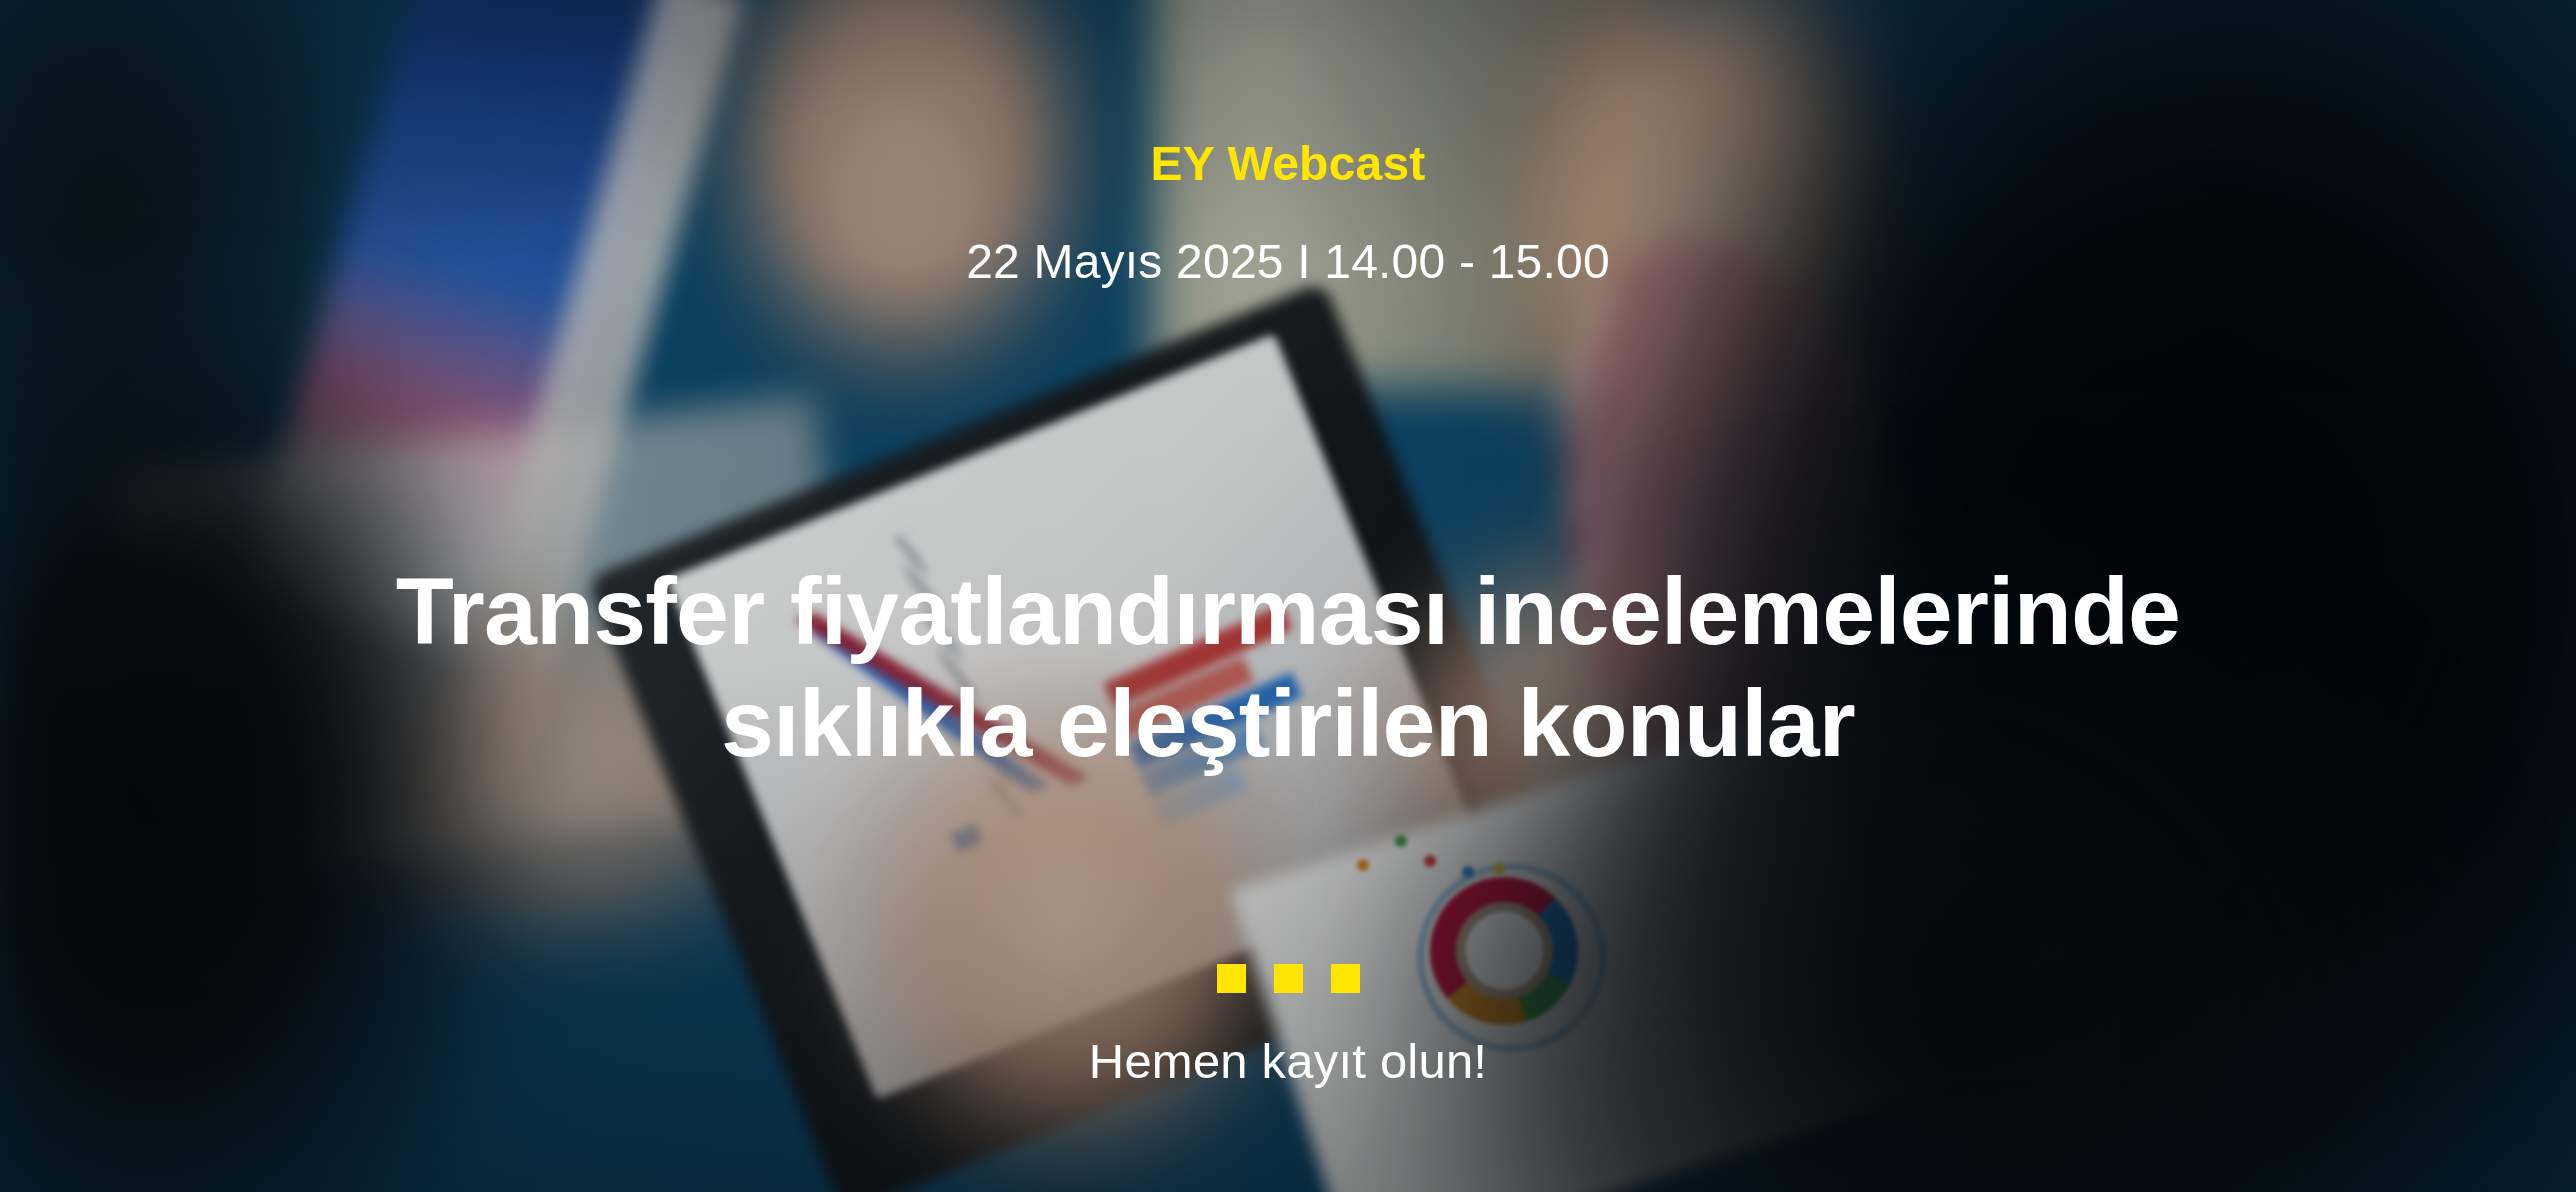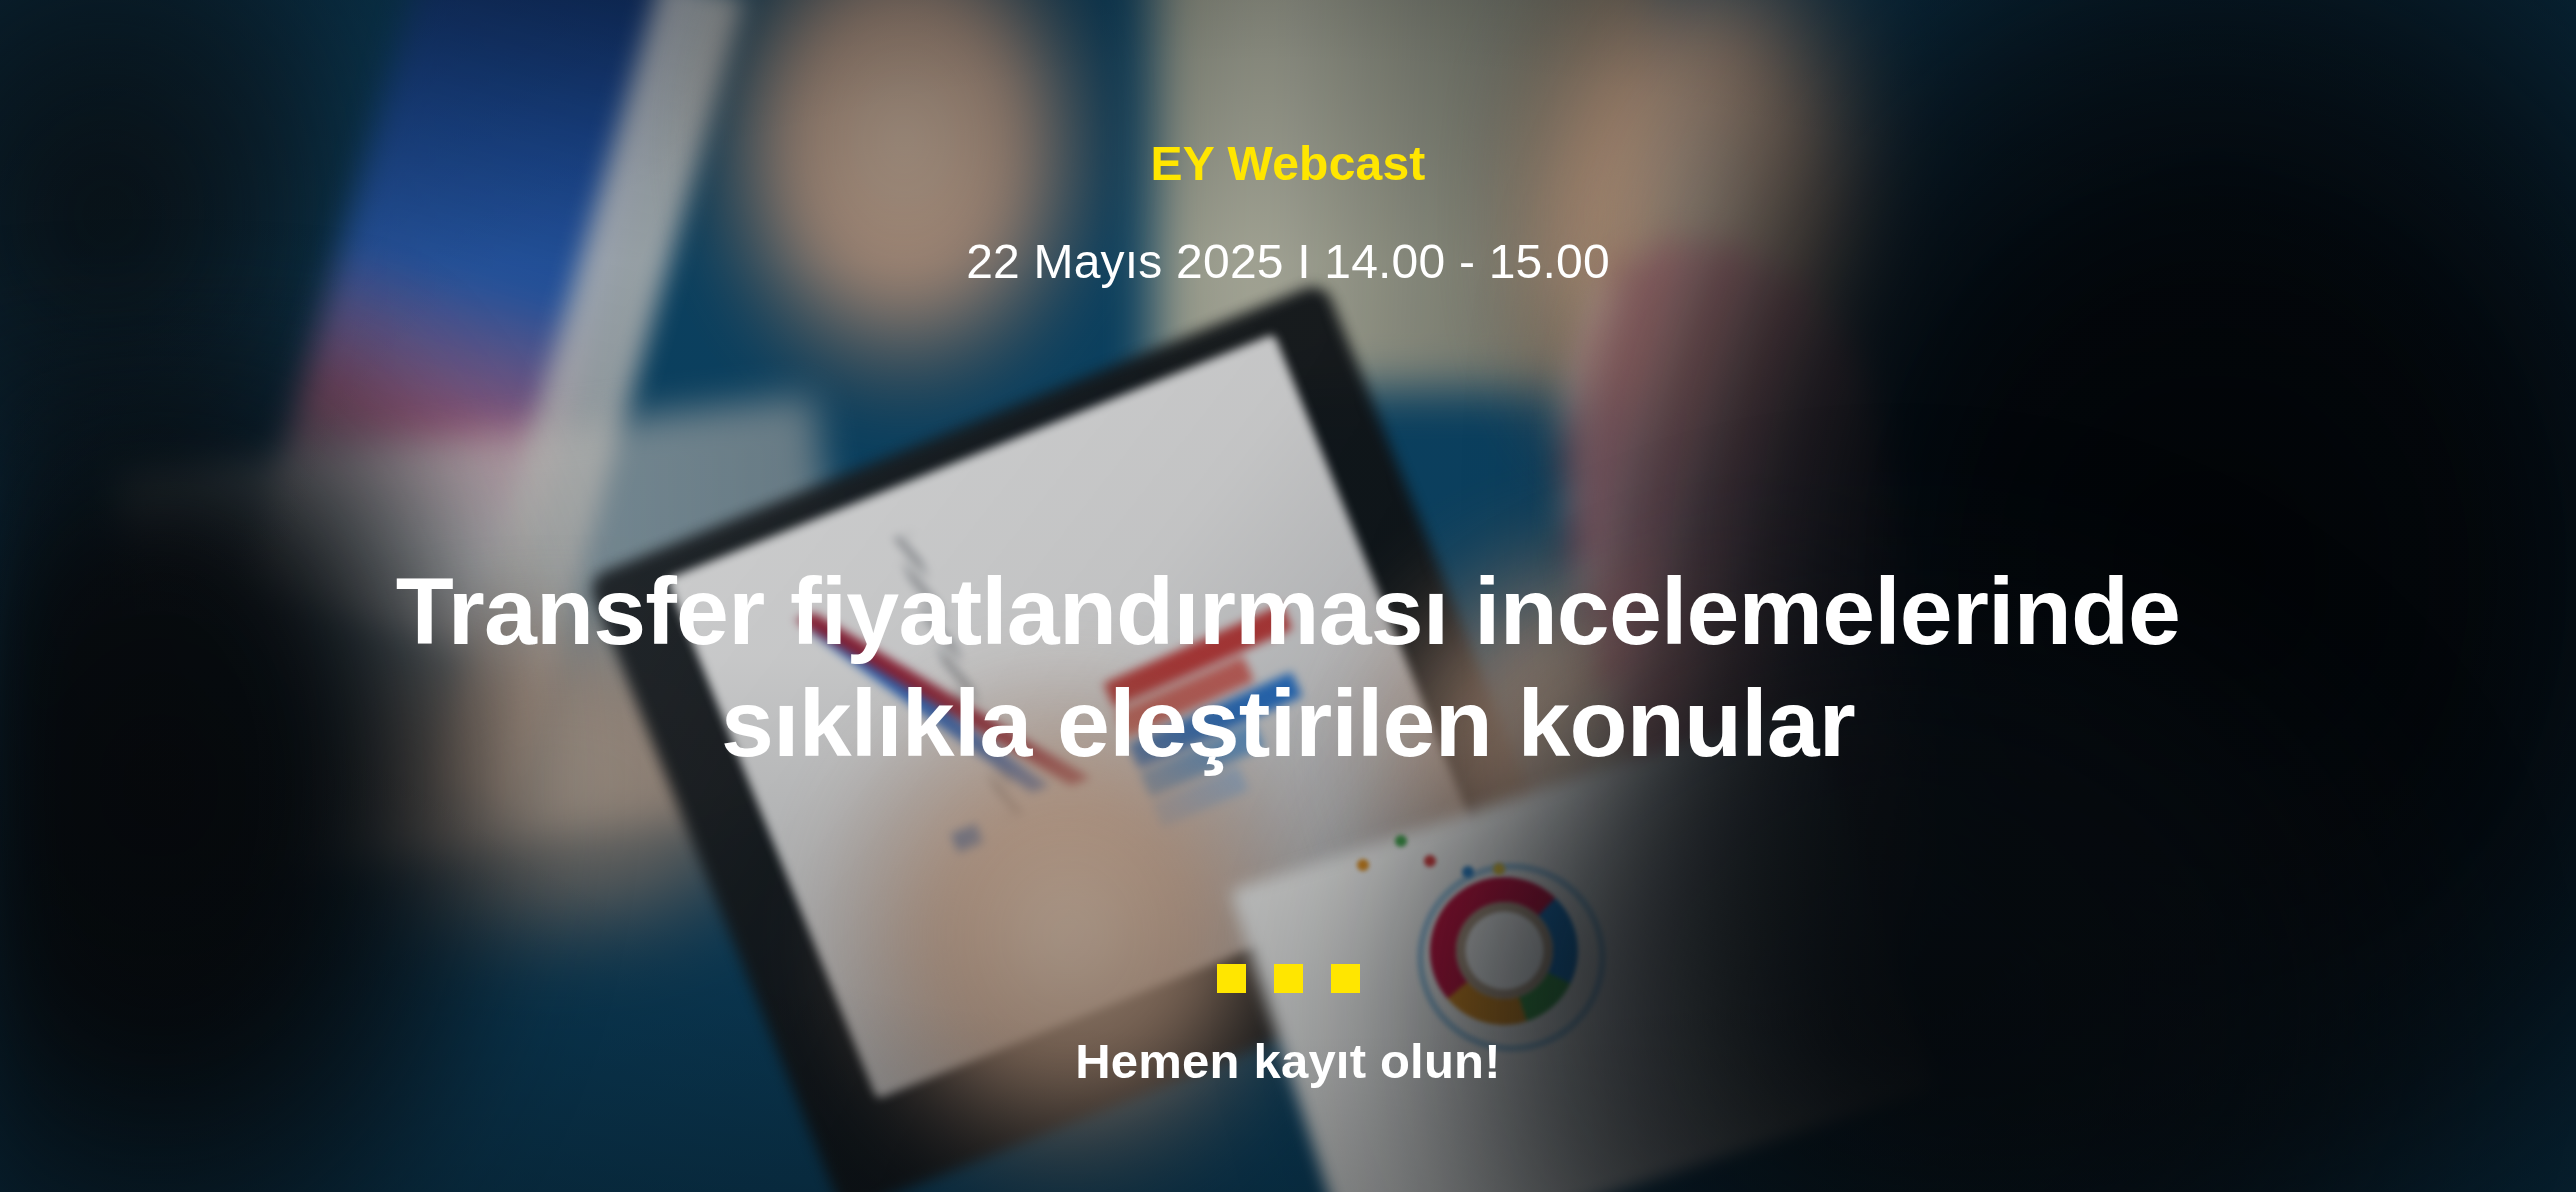--- a/index.html
+++ b/index.html
@@ -344,21 +344,21 @@
     width: 29px;
     height: 29px;
     background: #ffe600;
   }
 
   .cta {
     position: absolute;
     top: 1035px;
     left: 0; right: 0;
     font-size: 49px;
-    font-weight: 700;
+    font-weight: 400;
     letter-spacing: 0.2px;
     color: #ffffff;
     line-height: 1.1;
   }
 </style>
 </head>
 <body>
 
 <div id="banner">
 

